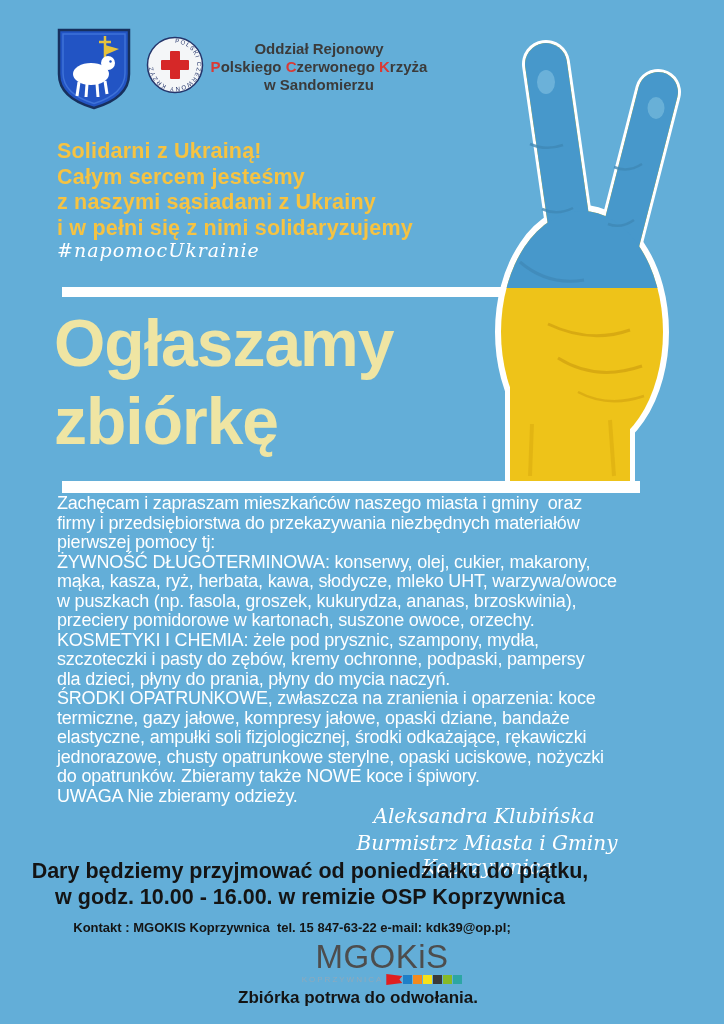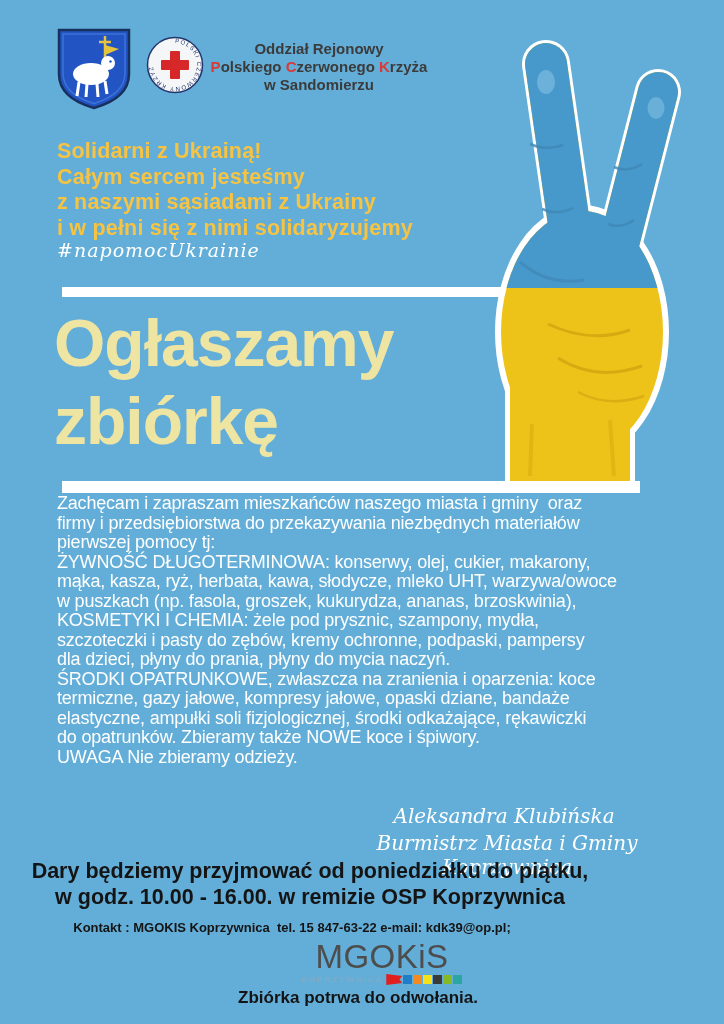--- a/index.html
+++ b/index.html
@@ -26,21 +26,21 @@
   .headline{left:54px; top:304px; color:#EFE5A3; font-weight:bold;
     font-size:66px; line-height:78px; letter-spacing:-1px; z-index:2;}
   
   .hand{left:490px; top:24px; width:234px; height:458px; z-index:2;}
   
   .body-text{left:57px; top:494px; width:592px; color:#FFFFFF;
     font-size:18px; line-height:19.5px; letter-spacing:-0.2px; z-index:4;}
   .body-line{white-space:pre-wrap;}
   
   .sig{color:#FFFFFF; font-family:"DejaVu Serif", serif; font-style:italic;
-    text-align:center; z-index:4;margin-left:20px;}
+    text-align:center; z-index:4;}
   .sig-name{left:364px; top:804px; width:240px; font-size:20px;}
   .sig-title{left:307px; top:831px; width:360px; font-size:20px;}
   
   .schedule{left:0; top:858px; width:620px; text-align:center; color:#141414;
     font-weight:bold; font-size:21.5px; line-height:26px; z-index:4;}
   
   .contact{left:0; top:920px; width:584px; text-align:center; color:#141414;
     font-weight:bold; font-size:13px; z-index:4; white-space:pre-wrap;}
   
   .mgokis{left:0; top:941px; width:724px; text-align:center; z-index:4;padding-left:20px;}
@@ -151,26 +151,28 @@
 
   <div class="abs bar bar-bottom"></div>
 
   <div class="abs body-text">
       <div class="body-line">Zachęcam i zapraszam mieszkańców naszego miasta i gminy  oraz</div>
       <div class="body-line">firmy i przedsiębiorstwa do przekazywania niezbędnych materiałów</div>
       <div class="body-line">pierwszej pomocy tj:</div>
       <div class="body-line">ŻYWNOŚĆ DŁUGOTERMINOWA: konserwy, olej, cukier, makarony,</div>
       <div class="body-line">mąka, kasza, ryż, herbata, kawa, słodycze, mleko UHT, warzywa/owoce</div>
       <div class="body-line">w puszkach (np. fasola, groszek, kukurydza, ananas, brzoskwinia),</div>
+      <div class="body-line">przeciery pomidorowe w kartonach, suszone owoce, orzechy.</div>
       <div class="body-line">KOSMETYKI I CHEMIA: żele pod prysznic, szampony, mydła,</div>
       <div class="body-line">szczoteczki i pasty do zębów, kremy ochronne, podpaski, pampersy</div>
       <div class="body-line">dla dzieci, płyny do prania, płyny do mycia naczyń.</div>
       <div class="body-line">ŚRODKI OPATRUNKOWE, zwłaszcza na zranienia i oparzenia: koce</div>
       <div class="body-line">termiczne, gazy jałowe, kompresy jałowe, opaski dziane, bandaże</div>
       <div class="body-line">elastyczne, ampułki soli fizjologicznej, środki odkażające, rękawiczki</div>
+      <div class="body-line">jednorazowe, chusty opatrunkowe sterylne, opaski uciskowe, nożyczki</div>
       <div class="body-line">do opatrunków. Zbieramy także NOWE koce i śpiwory.</div>
       <div class="body-line">UWAGA Nie zbieramy odzieży.</div>
     </div>
 
   <div class="abs sig sig-name">Aleksandra Klubińska</div>
   <div class="abs sig sig-title">Burmistrz Miasta i Gminy Koprzywnica</div>
 
   <div class="abs schedule">
     <div>Dary będziemy przyjmować od poniedziałku do piątku,</div>
     <div>w godz. 10.00 - 16.00. w remizie OSP Koprzywnica</div>

